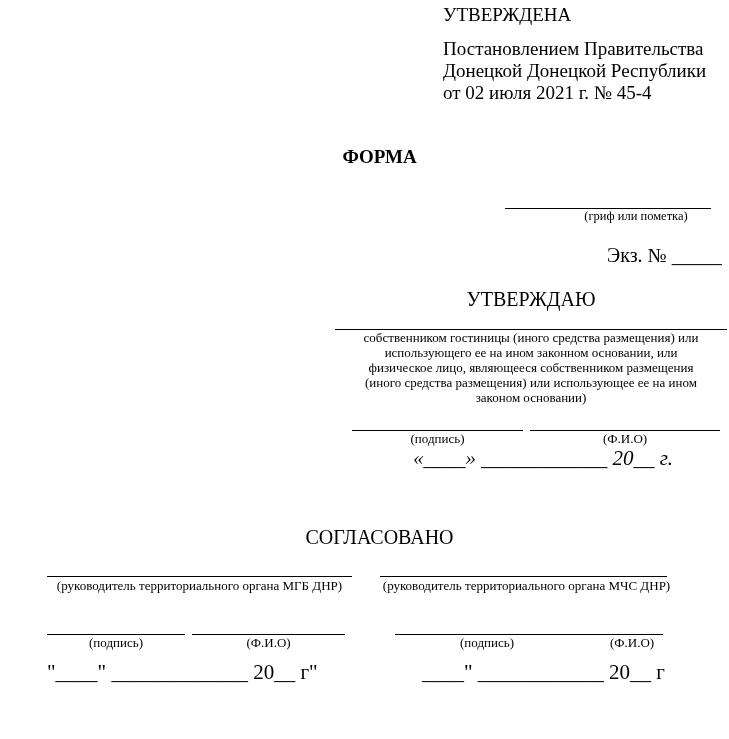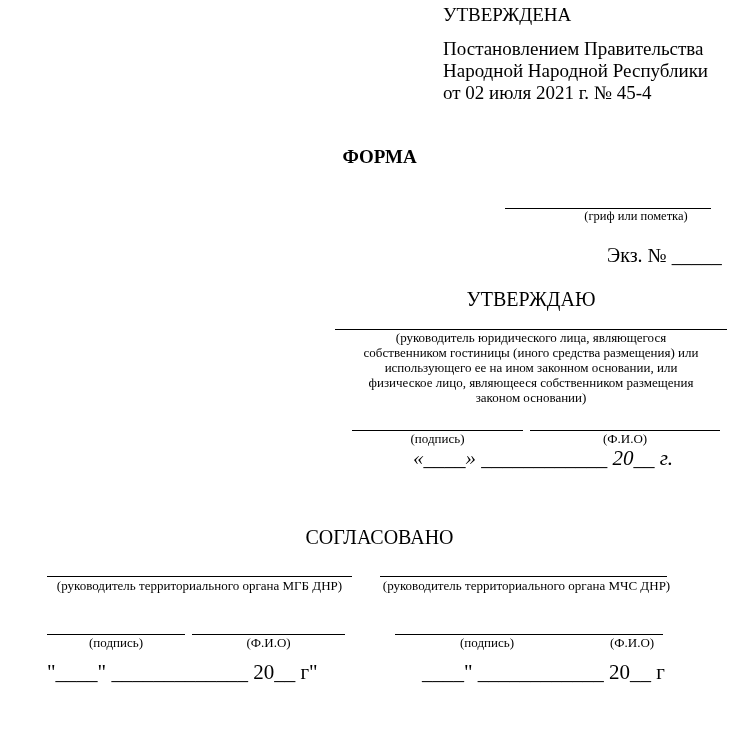--- a/index.html
+++ b/index.html
@@ -150,42 +150,42 @@
   .agreed-right .agreed-date { padding-left: 44px; }
 </style>
 </head>
 <body>
 
 <div class="page">
 
   <div class="approved-stamp">
     <div class="stamp-title">УТВЕРЖДЕНА</div>
     <div>Постановлением Правительства</div>
-    <div>Народной Народной Республики</div>
+    <div>Донецкой Донецкой Республики</div>
     <div>от 02 июля 2021 г. № 45-4</div>
   </div>
 
   <div class="form-title">
     <div>ФОРМА</div>
   </div>
 
   <div class="grif">
     <div class="rule"></div>
     <div class="grif-label">(гриф или пометка)</div>
   </div>
 
   <div class="copy-number">Экз. № _____</div>
 
   <div class="approve-block">
     <div class="approve-heading">УТВЕРЖДАЮ</div>
     <div class="signer-desc">
-      <div>(руководитель юридического лица, являющегося</div>
       <div>собственником гостиницы (иного средства размещения) или</div>
       <div>использующего ее на ином законном основании, или</div>
       <div>физическое лицо, являющееся собственником размещения</div>
+      <div>(иного средства размещения) или использующее ее на ином</div>
       <div>законом основании)</div>
     </div>
     <div class="sig-row">
       <div class="sig-cell-1">
         <div class="sig-rule"></div>
         <div class="sig-label">(подпись)</div>
       </div>
       <div class="sig-cell-2">
         <div class="sig-rule"></div>
         <div class="sig-label">(Ф.И.О)</div>

